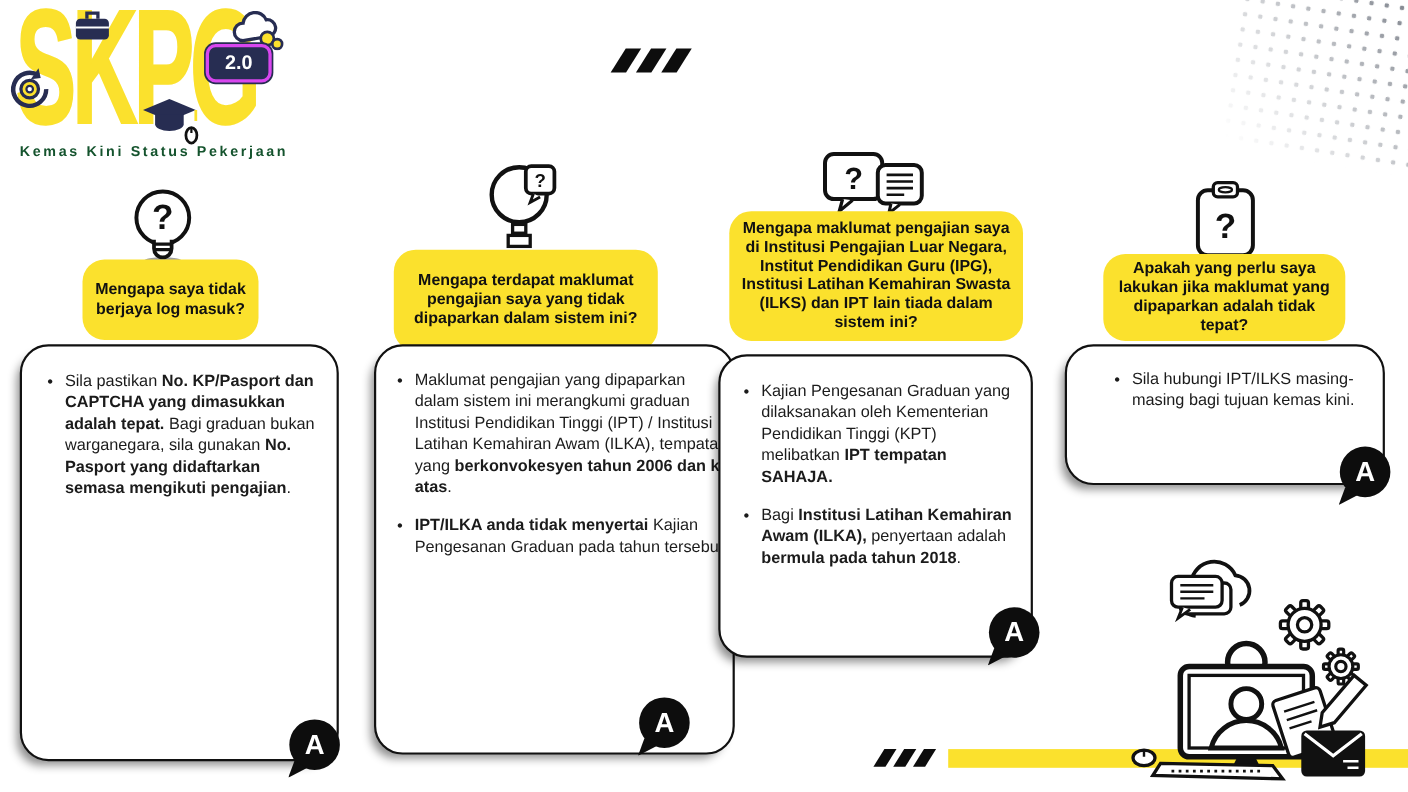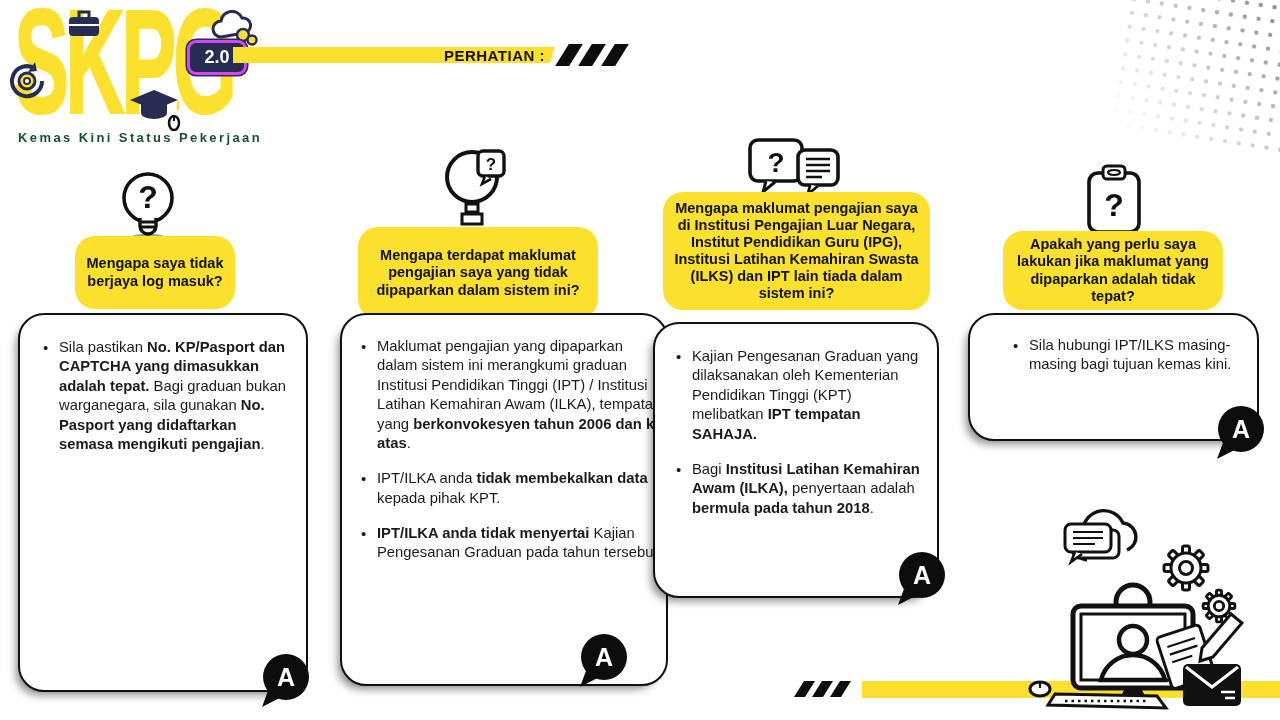--- a/index.html
+++ b/index.html
@@ -98,23 +98,20 @@
       <path d="M11 16 v9 a13 6 0 0 0 26 0 v-9 z" fill="#272D52"></path>
       <path d="M48 12 v10" stroke="#FBE12D" stroke-width="2.5"></path>
       <ellipse cx="44" cy="35" rx="5" ry="7" fill="#fff" stroke="#111" stroke-width="2.5"></ellipse>
       <path d="M44 28 v5" stroke="#111" stroke-width="2"></path>
     </svg>
 
     <div class="badge20">2.0</div>
     <div class="logo-tagline">Kemas Kini Status Pekerjaan</div>
   </div>
 
-  <div class="banner-bar">
-    <span>PERHATIAN :</span>
-  </div>
   <div class="stripes top">
     <i></i>
     <i></i>
     <i></i>
   </div>
   <div class="dots"></div>
 
   <svg class="qicon" style="left:113px;top:171px" width="70" height="70" viewBox="0 0 70 70">
     <ellipse cx="35" cy="66" rx="17" ry="3.2" fill="rgba(40,40,40,.45)"></ellipse>
     <circle cx="35" cy="27" r="24" fill="#fff" stroke="#111" stroke-width="3.6"></circle>
@@ -135,21 +132,20 @@
     <rect x="28" y="59" width="12" height="8" fill="#fff" stroke="#111" stroke-width="3"></rect>
     <rect x="24" y="69" width="20" height="10" fill="#fff" stroke="#111" stroke-width="3"></rect>
     <rect x="40" y="6" width="26" height="25" rx="5" fill="#fff" stroke="#111" stroke-width="3.4"></rect>
     <path d="M47 31 l-3 8 l9 -5" fill="#fff" stroke="#111" stroke-width="2.6"></path>
     <text x="53" y="25" font-size="17" font-weight="bold" text-anchor="middle" fill="#111">?</text>
   </svg>
   <div class="qbox" style="left:358px;top:227px;width:240px;height:92px">Mengapa terdapat maklumat pengajian saya yang tidak dipaparkan dalam sistem ini?</div>
   <div class="card card-2">
     <ul>
       <li><span>Maklumat pengajian yang dipaparkan dalam sistem ini merangkumi graduan Institusi Pendidikan Tinggi (IPT) / Institusi Latihan Kemahiran Awam (ILKA), tempatan yang </span><b>berkonvokesyen tahun 2006 dan ke atas</b><span>.</span></li>
-      <li><span>IPT/ILKA anda </span><b>tidak membekalkan data</b><span> kepada pihak KPT.</span></li>
       <li><b>IPT/ILKA anda tidak menyertai</b><span> Kajian Pengesanan Graduan pada tahun tersebut.</span></li>
     </ul>
   </div>
   <div class="answer-badge badge-2">A</div>
 
   <svg class="qicon" style="left:742px;top:138px" width="100" height="60" viewBox="0 0 100 60">
     <rect x="8" y="2" width="52" height="41" rx="8" fill="#fff" stroke="#111" stroke-width="3.6"></rect>
     <path d="M24 43 l-3 11 l12 -10" fill="#fff" stroke="#111" stroke-width="3"></path>
     <text x="34" y="34" font-size="28" font-weight="bold" text-anchor="middle" fill="#111">?</text>
     <rect x="56" y="12" width="40" height="35" rx="7" fill="#fff" stroke="#111" stroke-width="3.6"></rect>

